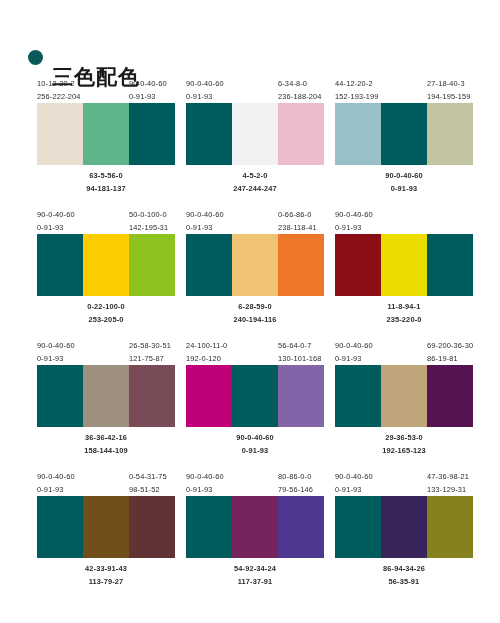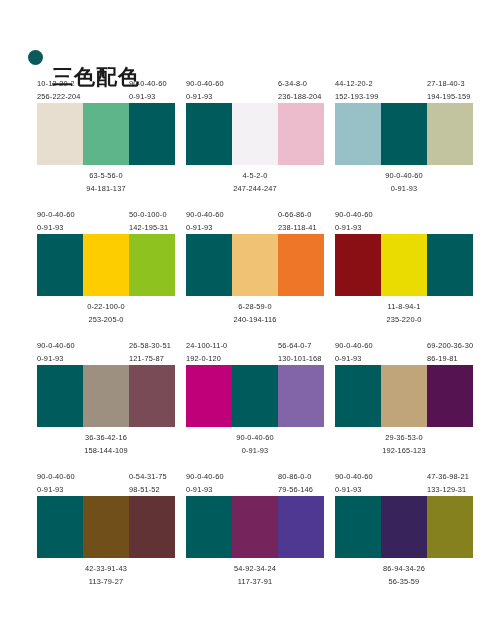--- a/index.html
+++ b/index.html
@@ -86,21 +86,21 @@
   .bottom-label {
     width: 138px;
     padding-top: 5px;
     text-align: center;
     font-size: 7.4px;
     line-height: 12.5px;
     letter-spacing: 0.15px;
     white-space: nowrap;
     color: #2b2b2b;
   }
-  .bottom-label span { display: block; }
+  .bottom-label span { display: block; font-weight: bold; }
 </style>
 </head>
 <body>
 
 <div class="title-row">
   <div class="title-dot" style="background: rgb(10, 90, 92);"></div>
   <div class="title-text">三色配色</div>
 </div>
 
 <div class="grid" id="grid">
@@ -349,17 +349,17 @@
             <span>133-129-31</span>
           </div>
         </div>
         <div class="swatches">
           <div class="swatch" style="background: rgb(0, 91, 93);"></div>
           <div class="swatch" style="background: rgb(56, 35, 91);"></div>
           <div class="swatch" style="background: rgb(133, 129, 31);"></div>
         </div>
         <div class="bottom-label">
           <span>86-94-34-26</span>
-          <span>56-35-59</span>
+          <span>56-35-91</span>
         </div>
       </div>
     </div>
   </div>
 
 </body></html>

